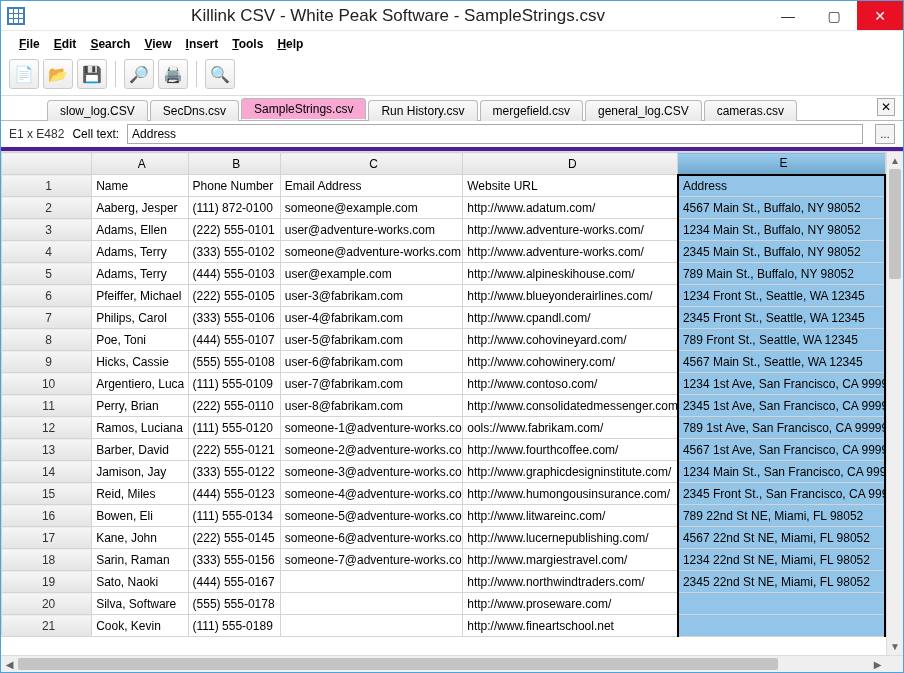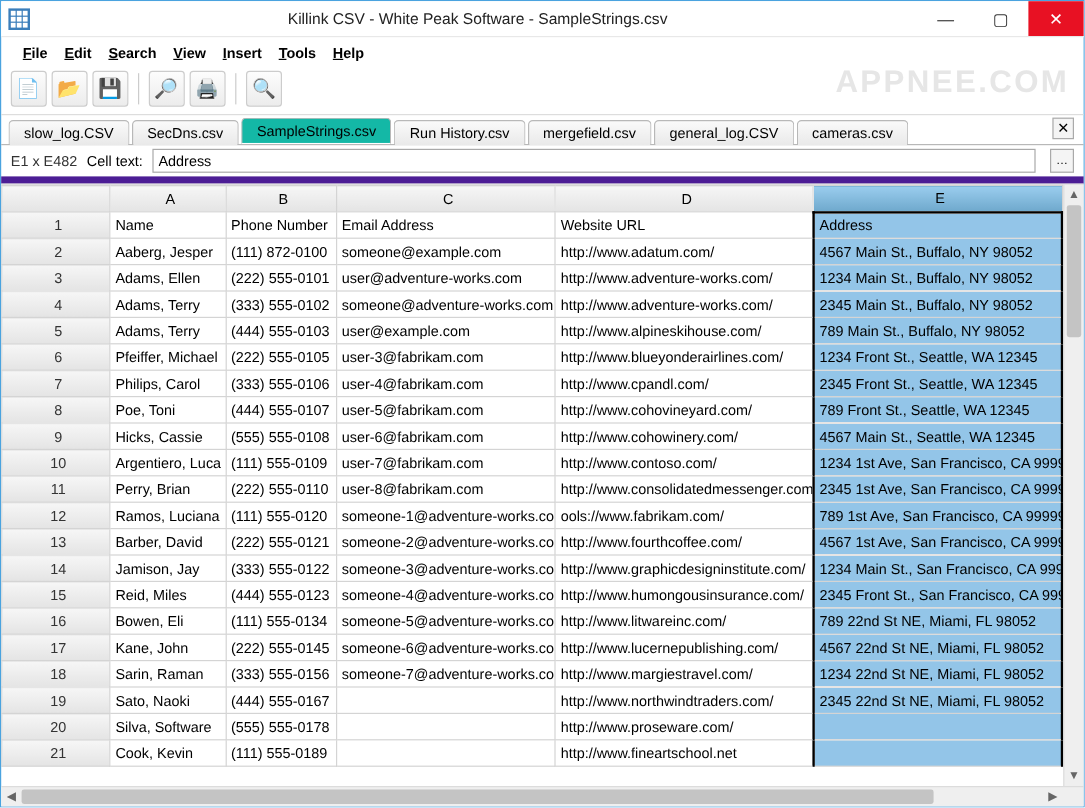--- a/index.html
+++ b/index.html
@@ -2,46 +2,46 @@
 <html><head>
 <meta charset="utf-8">
 <style>
   * { box-sizing: border-box; margin: 0; padding: 0; }
   html, body { width: 904px; height: 673px; font-family: "Segoe UI", Tahoma, sans-serif; font-size: 12px; overflow: hidden; background: #fff; }
   .window { width: 904px; height: 673px; display: flex; flex-direction: column; border: 1px solid #4aa3df; }
 
   
   .titlebar { display: flex; align-items: stretch; height: 30px; background: #fff; border-bottom: 1px solid #e8e8e8; }
   .titlebar .icon-box { width: 30px; display:flex; align-items:center; justify-content:center; }
-  .titlebar .title-text { flex:1; line-height:30px; text-align:center; color:#222; font-size:13px; }
+  .titlebar .title-text { flex:1; line-height:30px; text-align:center; color:#222; font-size:17px; }
   .win-controls { display:flex; }
   .win-btn { width:46px; display:flex; align-items:center; justify-content:center; cursor:pointer; font-size:14px; color:#333; }
   .win-btn.close { background:#e81123; color:#fff; }
   .app-glyph { width:18px; height:18px; background:#3b7ebb; display:grid; grid-template-columns:1fr 1fr 1fr; grid-template-rows:1fr 1fr 1fr; gap:1px; padding:2px; }
   .app-glyph span { background:#fff; }
 
   
   .menubar { display:flex; gap:2px; padding:4px 8px 2px 12px; }
   .menu-item { padding:2px 6px; cursor:pointer;font-weight:bold; }
   .menu-item u { text-decoration: underline; }
 
   
   .toolbar { display:flex; align-items:center; gap:4px; padding:4px 8px 6px 8px; position:relative; border-bottom:1px solid #ddd;}
   .tool-btn { width:30px; height:30px; border:1px solid #ccc; background:linear-gradient(#fdfdfd,#ececec); border-radius:3px; display:flex; align-items:center; justify-content:center; cursor:pointer; font-size:16px; }
   .toolbar .sep { width:1px; height:26px; background:#ccc; margin:0 4px; }
   .watermark { position:absolute; right:12px; top:-2px; font-size:26px; font-weight:700; color:#e6e6e6; letter-spacing:2px; pointer-events:none; user-select:none; }
 
   
-  .tabbar { display:flex; align-items:flex-end; padding:0 6px; position:relative; height:24px;}
+  .tabbar { display:flex; align-items:flex-end; padding:0 6px; position:relative; height:24px;margin-left:40px;}
   .tab { border:1px solid #b8b8b8; border-bottom:none; background:linear-gradient(#fafafa,#e9e9e9); padding:3px 12px 3px 12px; margin-right:2px; border-top-left-radius:4px; border-top-right-radius:4px; font-size:12px; cursor:pointer; position:relative; top:1px;}
-  .tab.active { background:#14b8a6; font-weight:400; top:0; border-bottom:1px solid #fff;}
+  .tab.active { background:#f9a8d4; font-weight:400; top:0; border-bottom:1px solid #fff;}
   .tabbar .tabs-close { position:absolute; right:8px; top:2px; width:18px; height:18px; border:1px solid #aaa; display:flex; align-items:center; justify-content:center; background:#f4f4f4; cursor:pointer; font-size:12px;}
 
   
-  .cellbar { display:flex; align-items:center; padding:3px 8px; gap:8px; border-top:1px solid #b8b8b8; border-bottom:6px solid #4c1d95;}
+  .cellbar { display:flex; align-items:center; padding:3px 8px; gap:8px; border-top:1px solid #b8b8b8; border-bottom:4px solid #4c1d95;}
   .cellbar .cellref { color:#333; }
   .cellbar .lbl {}
   .cellbar input { flex:1; border:1px solid #a9a9a9; padding:2px 4px; height:20px; font-size:12px;}
   .cellbar .mini { width:20px; height:20px; border:1px solid #a9a9a9; display:flex; align-items:center; justify-content:center; background:#f4f4f4; cursor:pointer; font-size:10px; margin-left:4px;}
 
   
   .grid-wrap { flex:1; display:flex; min-height:0; border-top:1px solid #d8d8d8;}
   .grid { flex:1; overflow:hidden; position:relative; }
   table { border-collapse:collapse; width:100%; table-layout:fixed; }
   th, td { border:1px solid #d4d4d4; font-size:12px; height:22px; text-align:left; padding-left:4px; white-space:nowrap; overflow:hidden; }
@@ -128,21 +128,20 @@
     <div class="tool-btn">
         <span>🔎</span>
       </div>
     <div class="tool-btn">
         <span>🖨️</span>
       </div>
     <div class="sep"></div>
     <div class="tool-btn">
         <span>🔍</span>
       </div>
-    <div class="watermark">APPNEE.COM</div>
   </div>
 
   <div class="tabbar" id="tabbar">
     <div class="tab">slow_log.CSV</div>
       <div class="tab">SecDns.csv</div>
       <div class="tab active">SampleStrings.csv</div>
       <div class="tab">Run History.csv</div>
       <div class="tab">mergefield.csv</div>
       <div class="tab">general_log.CSV</div>
       <div class="tab">cameras.csv</div>

